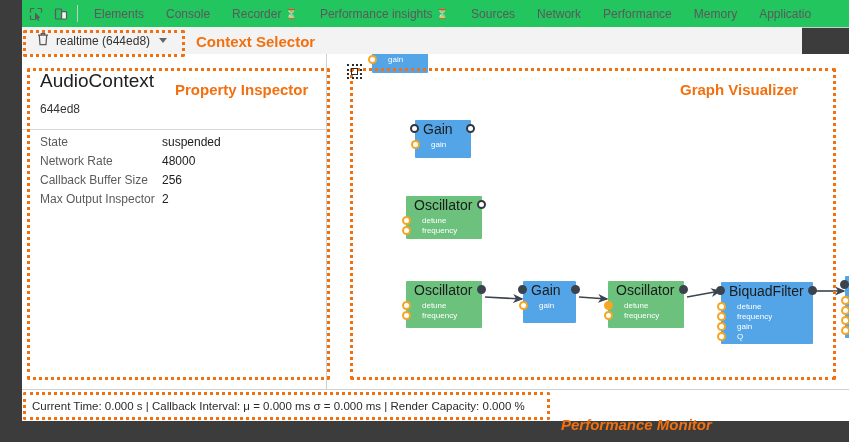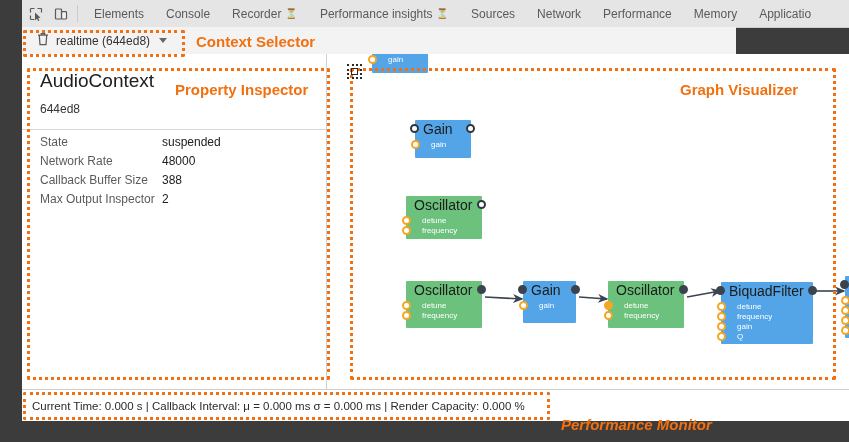--- a/index.html
+++ b/index.html
@@ -9,34 +9,34 @@
     font-family:"Liberation Sans", sans-serif;
     -webkit-font-smoothing:antialiased;
   }
   
   #frame{position:absolute;inset:0;background:#3c3c3c;}
   #left-gutter{position:absolute;left:0;top:0;width:22px;height:420px;background:#3c3c3c;}
 
   
   #tabbar{
     position:absolute;left:22px;top:0;width:827px;height:27px;
-    background:#e5e5e5;border-bottom:1px solid #cdcdcd;
+    background:#22c55e;border-bottom:1px solid #cdcdcd;
     display:flex;align-items:center;
   }
   .tb-icon{width:22px;height:22px;margin-left:3px;display:flex;align-items:center;justify-content:center;cursor:pointer;}
   .tb-sep{width:1px;height:17px;background:#cacaca;margin:0 5px;}
   .tab{
     font-size:12px;color:#5a5a5a;padding:0 11px;height:26px;
     display:flex;align-items:center;white-space:nowrap;cursor:pointer;
   }
   .tab .warnglyph{margin-left:4px;font-size:10px;color:#5a5a5a;}
 
   
   #ctxbar{
-    position:absolute;left:22px;top:27px;width:714px;height:27px;
+    position:absolute;left:22px;top:27px;width:780px;height:27px;
     background:#f3f3f3;border-bottom:1px solid #cdcdcd;
     display:flex;align-items:center;
   }
   #ctx-select{
     display:flex;align-items:center;gap:7px;margin-left:9px;height:22px;padding:0 6px;cursor:pointer;
   }
   #ctx-select .label{font-size:12px;color:#333;white-space:nowrap;}
   .caret{
     width:0;height:0;border-left:4px solid transparent;border-right:4px solid transparent;
     border-top:5px solid #666;margin-left:2px;
@@ -174,21 +174,21 @@
       <div class="proprow">
         <span class="k">State</span>
         <span class="v">suspended</span>
       </div>
       <div class="proprow">
         <span class="k">Network Rate</span>
         <span class="v">48000</span>
       </div>
       <div class="proprow">
         <span class="k">Callback Buffer Size</span>
-        <span class="v">388</span>
+        <span class="v">256</span>
       </div>
       <div class="proprow">
         <span class="k">Max Output Inspector</span>
         <span class="v">2</span>
       </div>
     </div>
 
     <div id="graph">
       <svg width="521" height="335">
         <defs>

